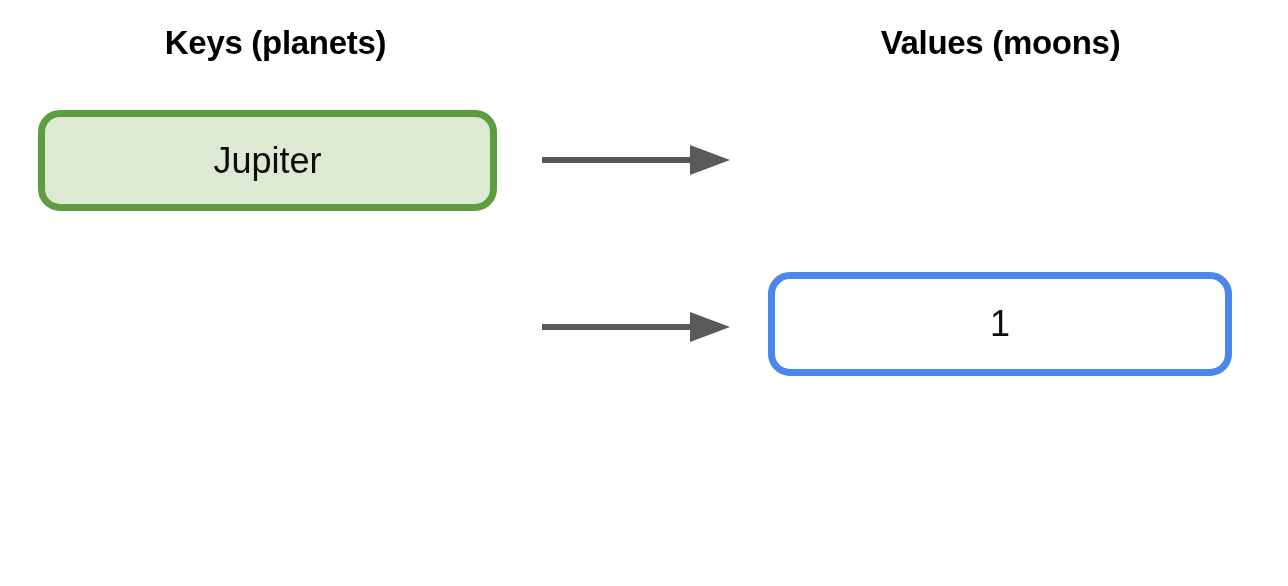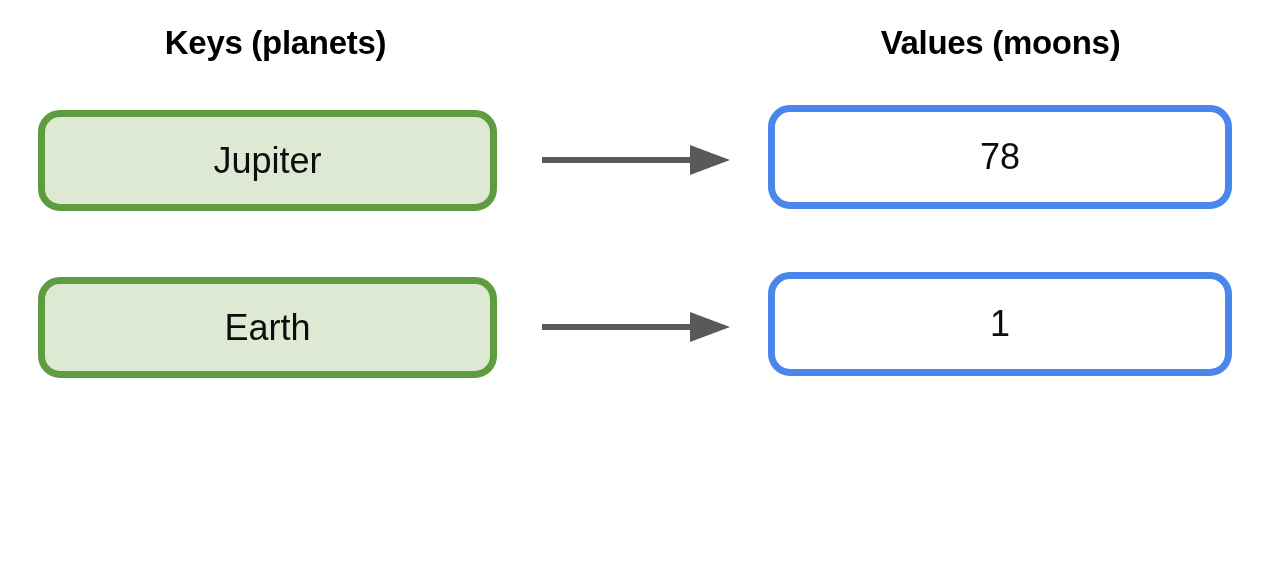--- a/index.html
+++ b/index.html
@@ -121,29 +121,23 @@
   <div class="row r0">
     <div class="key-box">
       <span class="label">Jupiter</span>
     </div>
     <div class="arrow">
       <svg width="196" height="40" viewBox="0 0 196 40" xmlns="http://www.w3.org/2000/svg">
         <line x1="4" y1="20" x2="160" y2="20" stroke="#595959" stroke-width="6"></line>
         <polygon points="152,5 192,20 152,35" fill="#595959"></polygon>
       </svg>
     </div>
-    <div class="value-box">
-      <span class="label">78</span>
-    </div>
   </div>
 
   <div class="row r1">
-    <div class="key-box">
-      <span class="label">Earth</span>
-    </div>
     <div class="arrow">
       <svg width="196" height="40" viewBox="0 0 196 40" xmlns="http://www.w3.org/2000/svg">
         <line x1="4" y1="20" x2="160" y2="20" stroke="#595959" stroke-width="6"></line>
         <polygon points="152,5 192,20 152,35" fill="#595959"></polygon>
       </svg>
     </div>
     <div class="value-box">
       <span class="label">1</span>
     </div>
   </div>

